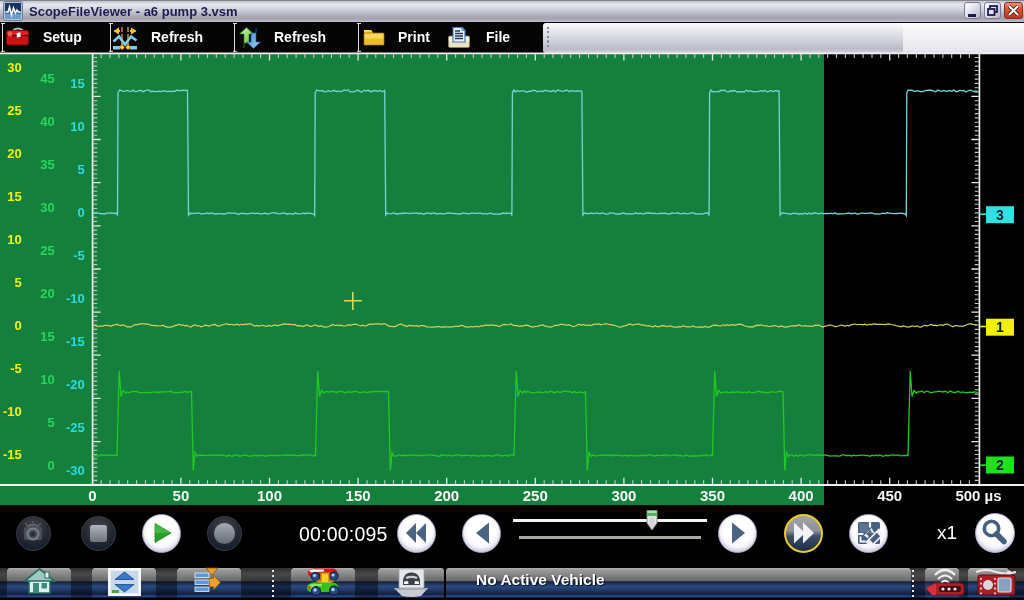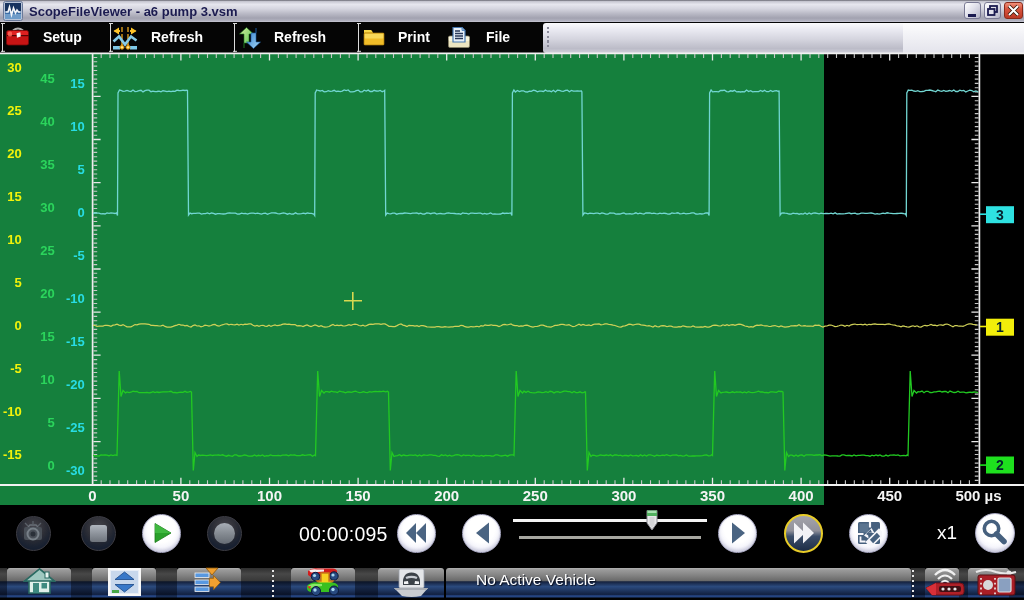--- a/index.html
+++ b/index.html
@@ -312,13 +312,13 @@
       <circle cx="33" cy="23" r="1.6" fill="#e8e8e8"></circle>
 </svg>
 <svg class="abs" style="left:974px;top:566px" width="45" height="32" viewBox="0 0 45 32">
 <path d="M2,6 Q12,2 22,6 Q32,9 42,6" fill="none" stroke="#e8e8e8" stroke-width="2.2"></path>
 <circle cx="35" cy="7" r="2.5" fill="#e8e8e8"></circle>
 <rect x="4" y="9" width="37" height="20" rx="2" fill="#a81e26" stroke="#5a0e12" stroke-width="1"></rect>
 <rect x="24" y="12" width="13" height="14" rx="1.5" fill="#8aa0c0" stroke="#e0e0e0" stroke-width="1.2"></rect>
 <circle cx="14" cy="19" r="5" fill="#d8d8da"></circle>
 <path d="M7,12 v1.8 m0,3 v1.8 m0,3 v1.8 m0,3 v1.8 M21,12 v1.8 m0,3 v1.8 m0,3 v1.8 m0,3 v1.8" stroke="#f0f0f0" stroke-width="1.6"></path>
 </svg>
-<div class="abs" style="left:476px;top:571px;font-size:15.5px;font-weight:400;color:#fff;text-shadow:1px 1px 1px #0a1020">No Active Vehicle</div>
+<div class="abs" style="left:476px;top:571px;font-size:15.5px;font-weight:700;color:#fff;text-shadow:1px 1px 1px #0a1020">No Active Vehicle</div>
 </div>
 </body></html>

